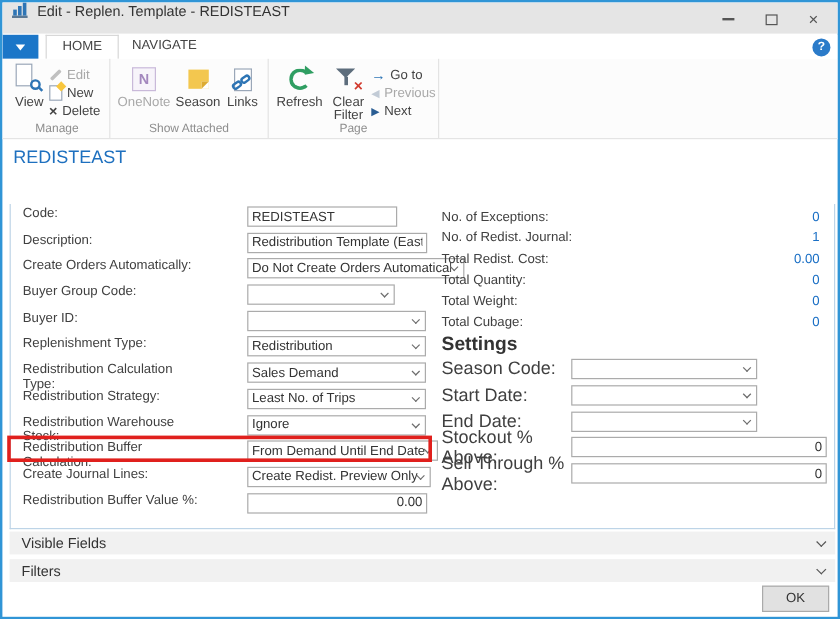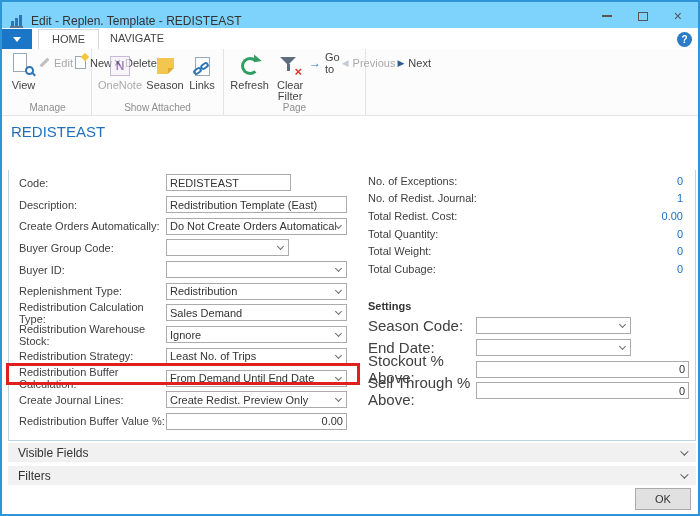--- a/index.html
+++ b/index.html
@@ -1,20 +1,20 @@
 <!DOCTYPE html>
 <html><head>
 <meta charset="utf-8">
 <style>
   * { box-sizing: border-box; }
   body { margin:0; background:#fff; font-family:"Liberation Sans", sans-serif; }
   .win { position:relative; width:700px; height:516px; border:2px solid #3095d6; background:#fff; overflow:hidden; }
 
   
-  .titlebar { position:absolute; top:0; left:0; right:0; height:26px; display:flex; align-items:flex-end; padding-left:8px; background:#7dd3fc; }
+  .titlebar { position:absolute; top:0; left:0; right:0; height:26px; display:flex; align-items:flex-start; padding-left:8px; background:#e5e5e5; }
   .icon-chart { display:flex; align-items:flex-end; gap:1px; height:13px; border-bottom:2px solid #5a7894; padding:0 1px; }
   .icon-chart i { display:block; width:3px; background:#2e75b5; }
   .title-text { font-size:12px; color:#333; margin-left:8px; }
   .win-controls { position:absolute; top:8px; right:16px; display:flex; gap:26px; align-items:center; }
   .wc-min { width:10px; height:2px; background:#555; }
   .wc-max { width:10px; height:9px; border:1px solid #555; }
   .wc-close { font-size:14px; color:#555; line-height:12px; }
 
   
   .tabrow { position:absolute; top:27px; left:0; right:0; height:20px; background:#fff; }
@@ -29,21 +29,21 @@
   .rgroup { position:absolute; top:0; height:100%; border-right:1px solid #e3e3e3; }
   .rg-manage { left:2px; width:88px; }
   .rg-attached { left:90px; width:132px; }
   .rg-page { left:222px; width:142px; }
   .rgroup-label { position:absolute; bottom:2px; left:0; right:0; text-align:center; font-size:10px; color:#8d8d8d; }
   .rgroup-items { display:flex; padding:3px 2px 0 4px; }
   .rbtn-lg { display:flex; flex-direction:column; align-items:center; }
   .ricon { height:28px; display:flex; align-items:center; justify-content:center; }
   .rlabel { font-size:11px; color:#444; line-height:11px; text-align:center; }
   .disabled .rlabel { color:#a9a9a9; }
-  .rstack { display:flex; flex-direction:row; gap:2px; padding-top:4px; }
+  .rstack { display:flex; flex-direction:column; gap:2px; padding-top:4px; }
   .rbtn-sm { display:flex; align-items:center; gap:4px; font-size:11px; color:#444; height:13px; }
   .rbtn-sm.disabled { color:#a9a9a9; }
 
   
   .icon-view { position:relative; width:22px; height:26px; }
   .icon-view .pg { position:absolute; left:0; top:0; width:14px; height:19px; background:#fff; border:1px solid #9aa7b8; }
   .icon-view .mag { position:absolute; right:1px; bottom:4px; width:9px; height:9px; border:2px solid #2e75b5; border-radius:50%; background:#fff; }
   .icon-view .mag::after { content:''; position:absolute; width:5px; height:2px; background:#2e75b5; transform:rotate(45deg); right:-4px; bottom:-2px; }
   .icon-pencil { width:11px; height:3px; background:#c0c0c0; transform:rotate(-45deg); border-radius:1px; }
   .icon-newpg { position:relative; width:11px; height:13px; background:#fff; border:1px solid #9aa7b8; }
@@ -71,36 +71,36 @@
   .page-title { position:absolute; top:121px; left:9px; font-size:15px; color:#1e70bf; }
   .sec-header { position:absolute; left:6px; width:688px; height:20px; background:#f1f1f1; display:flex; align-items:center; justify-content:space-between; padding:0 10px; font-size:12px; color:#333; }
   .sec-general { top:148px; }
   .sec-vf { top:441px; height:19px; }
   .sec-filters { top:464px; height:19px; }
   .chev-up { width:6px; height:6px; border-left:1px solid #555; border-top:1px solid #555; transform:rotate(45deg) translateY(2px); }
   .chev-dn { width:6px; height:6px; border-right:1px solid #555; border-bottom:1px solid #555; transform:rotate(45deg) translateY(-2px); }
 
   .gen-body { position:absolute; top:168px; left:6px; width:688px; height:271px; background:#fff; border:1px solid #bdd4e7; border-top:none; }
   .leftcol { position:absolute; left:10px; top:2px; width:336px; }
-  .frow { height:21.7px; display:flex; align-items:center; }
+  .frow { height:21.7px; display:flex; align-items:flex-start;gap:40px; }
   .flabel { width:147px; font-size:11px; color:#404040; flex-shrink:0; }
   .tinput { height:17px; border:1px solid #ababab; font-size:11px; color:#333; padding:0 3px; background:#fff; font-family:inherit; }
   .w-code { width:125px; }
   .w-full { width:181px; }
   .num { text-align:right; }
   .combo { width:181px; height:17px; border:1px solid #ababab; background:#fff; display:flex; align-items:center; padding:0 5px 0 3px; }
   .combo .cval { flex:1; font-size:11px; color:#333; white-space:nowrap; overflow:hidden; }
   .combo.narrow { width:123px; }
   .chev { width:5px; height:5px; border-right:1px solid #6d6d6d; border-bottom:1px solid #6d6d6d; transform:rotate(45deg); margin-top:-2px; flex-shrink:0; }
 
   .rightcol { position:absolute; left:341px; top:2px; width:345px; }
   .srow { height:17.6px; display:flex; align-items:center; padding-left:18px; padding-right:12px; }
   .slabel { flex:1; font-size:11px; color:#404040; }
   .sval { font-size:11px; color:#1a6fc5; }
-  .settings-h { margin-top:20px; height:17px; display:flex; align-items:center; padding-left:18px; font-size:11px; font-weight:bold; color:#333; }
+  .settings-h { margin-top:2px; height:17px; display:flex; align-items:center; padding-left:18px; font-size:16px; font-weight:bold; color:#333; }
   .strow { height:21.8px; display:flex; align-items:center; padding-left:18px; }
   .flabel2 { width:108px; font-size:15px; color:#404040; flex-shrink:0; }
   .combo.w-season { width:155px; }
   .tinput.w-set { width:213px; text-align:right; }
 
   .redbox { position:absolute; left:-3px; top:193px; width:354px; height:22px; border:3px solid #e0201d; z-index:5; pointer-events:none; }
 
   .ok-btn { position:absolute; right:7px; bottom:4px; width:56px; height:22px; background:#e1e1e1; border:1px solid #aaaaaa; font-size:11px; color:#333; font-family:inherit; }
 </style>
 </head>
@@ -273,30 +273,30 @@
           </span>
       </div>
       <div class="frow">
         <span class="flabel">Redistribution Calculation Type:</span>
         <span class="combo">
             <span class="cval">Sales Demand</span>
             <span class="chev"></span>
           </span>
       </div>
       <div class="frow">
+        <span class="flabel">Redistribution Strategy:</span>
+        <span class="combo">
+            <span class="cval">Least No. of Trips</span>
+            <span class="chev"></span>
+          </span>
+      </div>
+      <div class="frow">
         <span class="flabel">Redistribution Warehouse Stock:</span>
         <span class="combo">
             <span class="cval">Ignore</span>
-            <span class="chev"></span>
-          </span>
-      </div>
-      <div class="frow">
-        <span class="flabel">Redistribution Strategy:</span>
-        <span class="combo">
-            <span class="cval">Least No. of Trips</span>
             <span class="chev"></span>
           </span>
       </div>
       <div class="frow">
         <span class="flabel">Redistribution Buffer Calculation:</span>
         <span class="combo">
             <span class="cval">From Demand Until End Date</span>
             <span class="chev"></span>
           </span>
       </div>
@@ -336,20 +336,27 @@
       </div>
       <div class="srow">
         <span class="slabel">Total Cubage:</span>
         <span class="sval">0</span>
       </div>
 
       <div class="settings-h">Settings</div>
 
       <div class="strow">
         <span class="flabel2">Season Code:</span>
+        <span class="combo w-season">
+            <span class="cval"></span>
+            <span class="chev"></span>
+          </span>
+      </div>
+      <div class="strow">
+        <span class="flabel2">Start Date:</span>
         <span class="combo w-season">
             <span class="cval"></span>
             <span class="chev"></span>
           </span>
       </div>
       <div class="strow">
         <span class="flabel2">End Date:</span>
         <span class="combo w-season">
             <span class="cval"></span>
             <span class="chev"></span>

